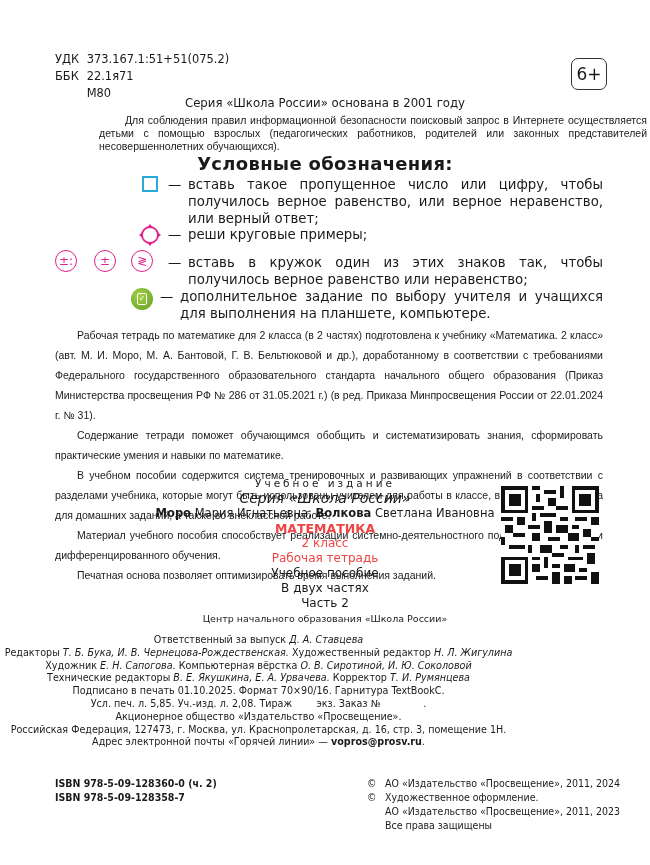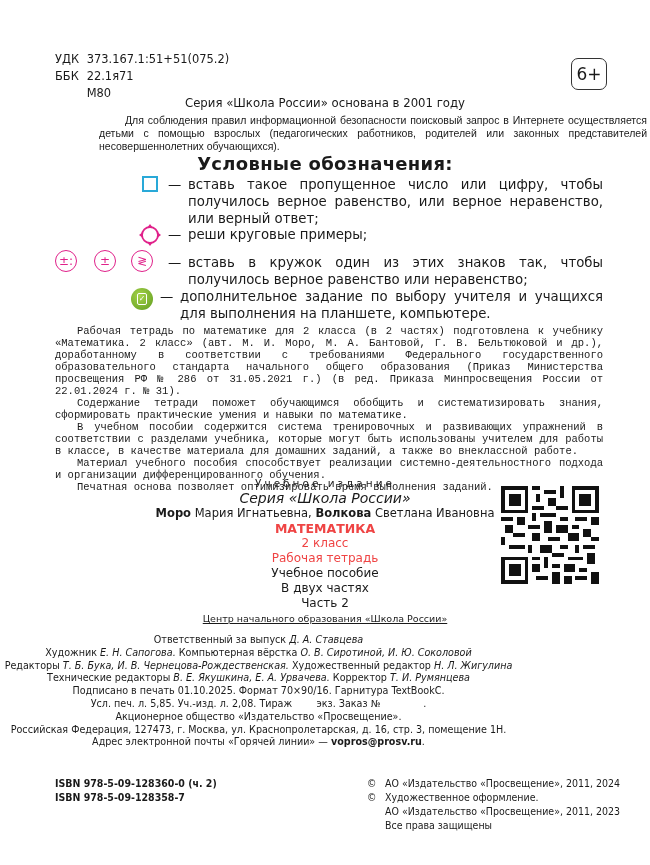--- a/index.html
+++ b/index.html
@@ -13,31 +13,31 @@
     .notice { left: 55px; top: 114px; width: 548px; font-family: "Liberation Sans", sans-serif; font-size: 10.5px; line-height: 13px; text-align: justify; text-indent: 26px; margin-left: 44px; }
     .legend-title { left: 0; width: 650px; top: 153px; text-align: center; font-family: "DejaVu Sans", sans-serif; font-weight: bold; font-size: 18px; letter-spacing: 0.3px; }
     .leg-row { left: 168px; width: 435px; font-family: "DejaVu Sans", sans-serif; font-size: 13.3px; line-height: 17px; display: flex; }
     .leg-row .dash { width: 20px; flex: none; }
     .leg-row .txt { flex: 1; text-align: justify; text-align-last: left; }
     .ico { position: absolute; }
     .sq { left: 142px; top: 176px; width: 16px; height: 16px; border: 2px solid #29a9d8; box-sizing: border-box; }
     .circ { width: 22px; height: 22px; border: 1.8px solid #e0218a; border-radius: 50%; box-sizing: border-box; display: flex; align-items: center; justify-content: center; font-size: 12px; color: #e0218a; font-family: "DejaVu Sans", sans-serif; line-height: 1; }
     .tablet { left: 131px; top: 288px; width: 22px; height: 22px; border-radius: 50%; background: radial-gradient(circle at 40% 35%, #a6d34a, #5e9b1e); display: flex; align-items: center; justify-content: center; }
     .tablet .scr { width: 10px; height: 12px; border: 1.5px solid #fff; border-radius: 2px; box-sizing: border-box; font-size: 8px; color: #fff; line-height: 9px; text-align: center; }
-    .body-text { left: 55px; top: 325px; width: 548px; font-family: Liberation Mono, monospace; font-size: 10.5px; line-height: 12px; }
+    .body-text { left: 55px; top: 325px; width: 548px; font-family: Liberation Sans, sans-serif; font-size: 10.5px; line-height: 20px; }
     .body-text p { margin: 0; text-indent: 22px; text-align: justify; }
     .imprint { left: 150px; width: 350px; top: 476px; text-align: center; font-family: "DejaVu Sans", sans-serif; }
     .imprint div { line-height: 15px; }
     .sp { letter-spacing: 3px; font-size: 10.5px; }
     .it { font-style: italic; font-size: 14px; }
     .authors { font-size: 11.5px; }
     .blue { color: #ef4444; }
     .title { font-weight: bold; font-size: 12.5px; }
     .c12 { font-size: 12px; }
-    .small { font-size: 9.5px; text-decoration: underline; }
+    .small { font-size: 9.5px; }
     .credits { left: 0; width: 517px; top: 634px; text-align: center; font-family: "DejaVu Sans", sans-serif; font-size: 9.6px; line-height: 12.8px; }
     .credits i { font-family: "DejaVu Sans", sans-serif; }
     .qr { left: 498px; top: 486px; width: 104px; height: 98px; }
     .isbn { left: 55px; top: 776px; font-family: "DejaVu Sans", sans-serif; font-weight: bold; font-size: 10.5px; line-height: 14px; transform: scaleX(0.9); transform-origin: left top; }
     .copy { left: 367px; top: 776px; font-family: "DejaVu Sans", sans-serif; font-size: 10.5px; line-height: 14px; transform: scaleX(0.9); transform-origin: left top; }
     .copy .r { display: flex; }
     .copy .c { width: 20px; }
   </style>
 </head>
 <body>
@@ -179,22 +179,22 @@
     <rect x="9" y="23" width="3" height="1"></rect>
       <rect x="13" y="22" width="2" height="3"></rect>
       <rect x="16" y="23" width="2" height="2"></rect>
       <rect x="19" y="23" width="3" height="1"></rect>
       <rect x="23" y="22" width="2" height="3"></rect>
   </g>
 </svg>
 
 <div class="abs credits">
   <div><span>Ответственный за выпуск </span><i>Д. А. Ставцева</i></div>
+  <div><span>Редакторы </span><i>Т. Б. Бука, И. В. Чернецова-Рождественская.</i><span> Художественный редактор </span><i>Н. Л. Жигулина</i></div>
   <div><span>Художник </span><i>Е. Н. Сапогова.</i><span> Компьютерная вёрстка </span><i>О. В. Сиротиной, И. Ю. Соколовой</i></div>
-  <div><span>Редакторы </span><i>Т. Б. Бука, И. В. Чернецова-Рождественская.</i><span> Художественный редактор </span><i>Н. Л. Жигулина</i></div>
   <div><span>Технические редакторы </span><i>В. Е. Якушкина, Е. А. Урвачева.</i><span> Корректор </span><i>Т. И. Румянцева</i></div>
   <div>Подписано в печать 01.10.2025. Формат 70×90/16. Гарнитура TextBookC.</div>
   <div style="white-space:pre;">Усл. печ. л. 5,85. Уч.-изд. л. 2,08. Тираж        экз. Заказ №              .</div>
   <div>Акционерное общество «Издательство «Просвещение».</div>
   <div>Российская Федерация, 127473, г. Москва, ул. Краснопролетарская, д. 16, стр. 3, помещение 1Н.</div>
   <div><span>Адрес электронной почты «Горячей линии» — </span><b>vopros@prosv.ru</b><span>.</span></div>
 </div>
 
 <div class="abs isbn">
   <div>ISBN 978-5-09-128360-0 (ч. 2)</div>

